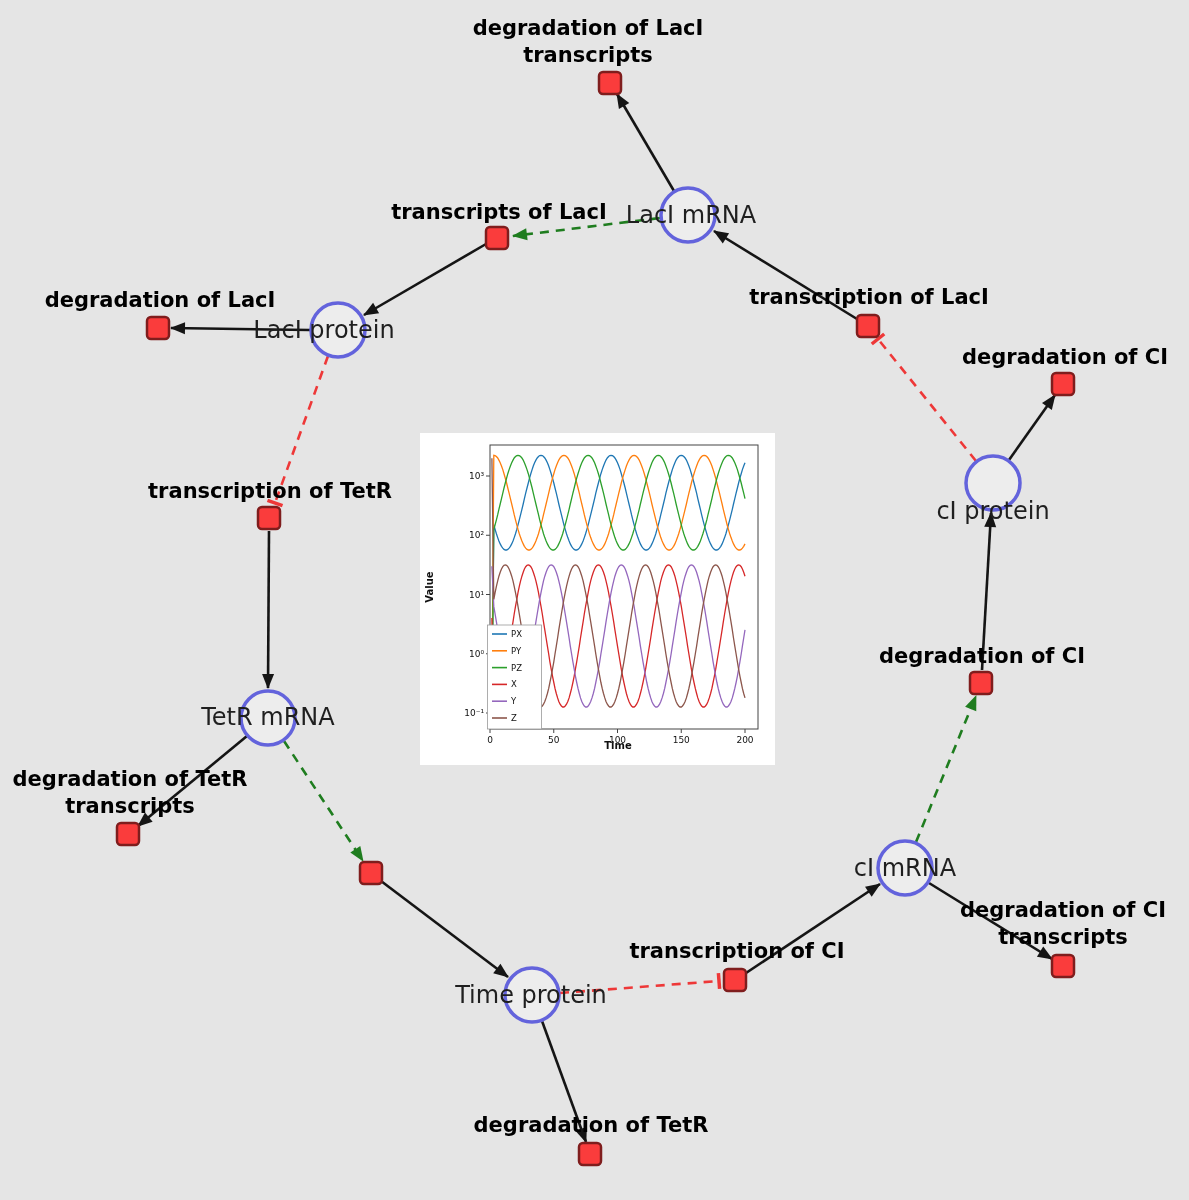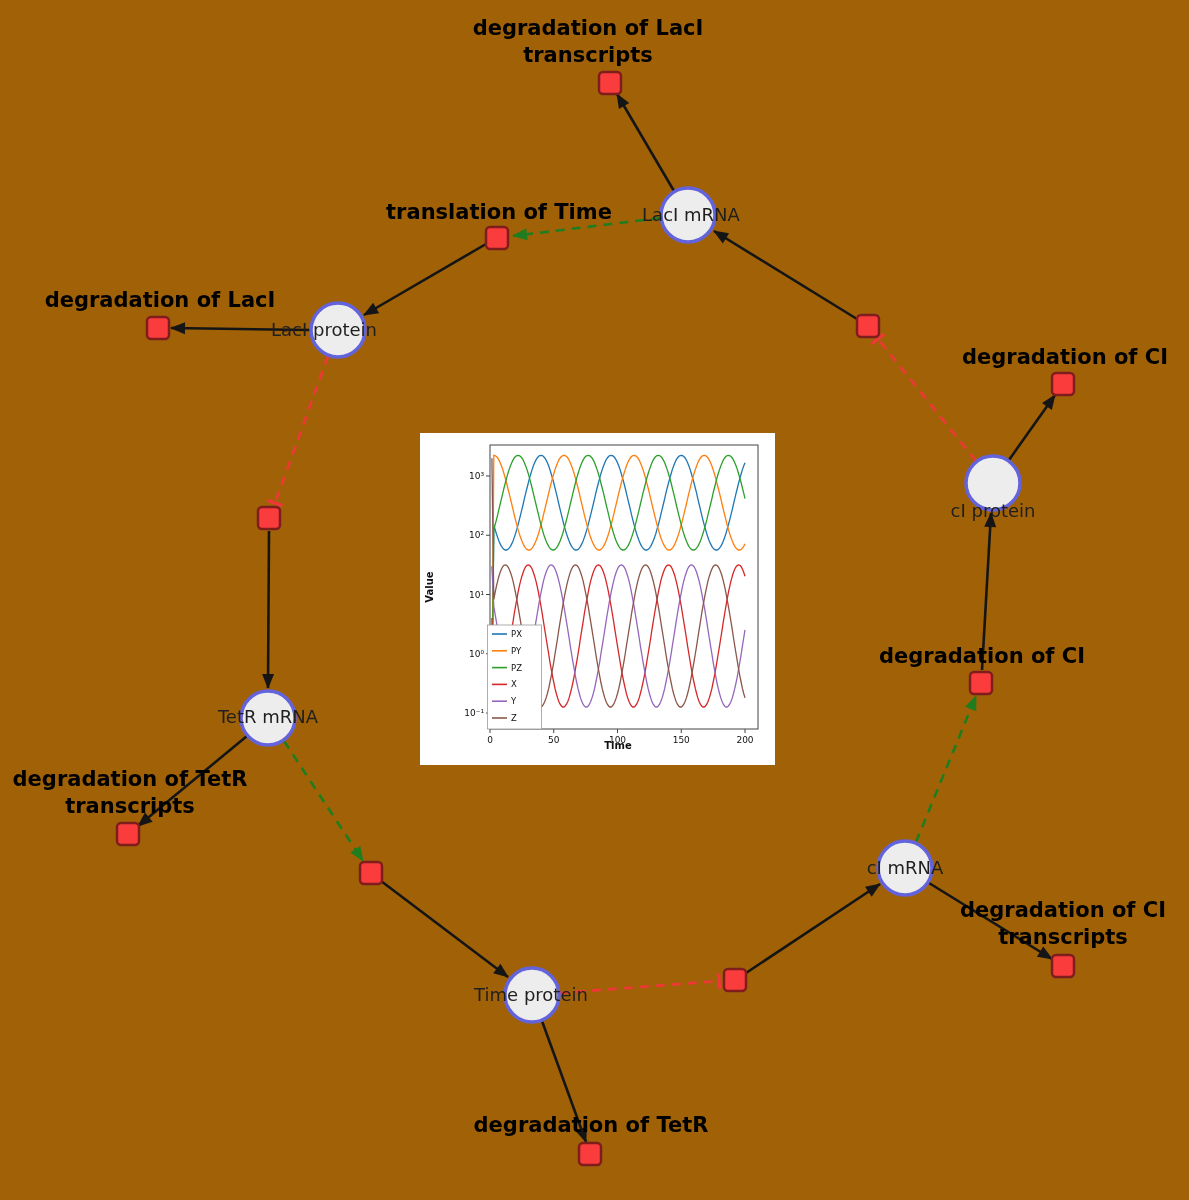--- a/index.html
+++ b/index.html
@@ -1,30 +1,30 @@
 <!DOCTYPE html>
 <html style="--c-species-fill: #ededed; --c-species-stroke: #6363dc; --c-reaction-fill: #fa3c3c; --c-reaction-stroke: #7f1d1d; --c-edge-black: #151515; --c-edge-modifier-green: #1f7d1f; --c-edge-inhibition-red: #ee3838; --c-label-reaction: #000000; --c-label-species: #1f1f1f;"><head>
 <meta charset="utf-8">
 <style>
   html,body{margin:0;padding:0;background:#ffffff;}
   body{width:1189px;height:1200px;font-family:"DejaVu Sans",sans-serif;}
-  .canvas{position:relative;width:1189px;height:1200px;overflow:hidden;background:#a16207;}
+  .canvas{position:relative;width:1189px;height:1200px;overflow:hidden;background:#e5e5e5;}
   svg.net{position:absolute;left:0;top:0;}
   .species-node{fill:var(--c-species-fill);stroke:var(--c-species-stroke);stroke-width:3.5px;}
   .reaction-node{fill:var(--c-reaction-fill);stroke:var(--c-reaction-stroke);stroke-width:2.5px;}
   .edge{stroke:var(--c-edge-black);stroke-width:2.6px;fill:none;}
   .edge-mod{stroke:var(--c-edge-modifier-green);stroke-width:2.6px;stroke-dasharray:9 7;fill:none;}
   .edge-inh{stroke:var(--c-edge-inhibition-red);stroke-width:2.6px;stroke-dasharray:9 7;fill:none;}
   #arrow-black path{fill:var(--c-edge-black);}
   #arrow-green path{fill:var(--c-edge-modifier-green);}
   #tbar-red path{stroke:var(--c-edge-inhibition-red);}
   .lbl{position:absolute;transform:translate(-50%,-50%);text-align:center;line-height:1.28;}
   .reaction-label{font-weight:bold;font-size:21px;color:var(--c-label-reaction);white-space:nowrap;}
   .reaction-label.wrap{white-space:normal;}
-  .species-label{font-size:18px;color:var(--c-label-species);white-space:nowrap;}
+  .species-label{font-size:24px;color:var(--c-label-species);white-space:nowrap;}
   .chart{position:absolute;left:420px;top:433px;width:355px;height:332px;background:#ffffff;}
   .chart text{font-family:"DejaVu Sans",sans-serif;}
   .ax-label{font-size:10px;font-weight:bold;fill:#111;}
 </style>
 </head>
 <body>
 
 <div class="canvas">
 
   <svg class="net" width="1189" height="1200" viewBox="0 0 1189 1200">
@@ -79,32 +79,35 @@
     <rect class="reaction-node" x="360" y="862" width="22" height="22" rx="4"></rect>
     <rect class="reaction-node" x="1052" y="955" width="22" height="22" rx="4"></rect>
     <rect class="reaction-node" x="724" y="969" width="22" height="22" rx="4"></rect>
     <rect class="reaction-node" x="579" y="1143" width="22" height="22" rx="4"></rect>
   </svg>
 
   <div class="lbl reaction-label wrap" style="left:588px;top:42px;width:232px">
     <div>degradation of LacI</div>
     <div>transcripts</div>
   </div>
-  <div class="lbl reaction-label" style="left:499px;top:212px">translation of Time</div>
+  <div class="lbl reaction-label" style="left:499px;top:212px">transcripts of LacI</div>
+  <div class="lbl reaction-label" style="left:869px;top:297px">transcription of LacI</div>
   <div class="lbl reaction-label" style="left:160px;top:300px">degradation of LacI</div>
   <div class="lbl reaction-label" style="left:1065px;top:357px">degradation of CI</div>
+  <div class="lbl reaction-label" style="left:270px;top:491px">transcription of TetR</div>
   <div class="lbl reaction-label" style="left:982px;top:656px">degradation of CI</div>
   <div class="lbl reaction-label wrap" style="left:130px;top:793px;width:240px">
     <div>degradation of TetR</div>
     <div>transcripts</div>
   </div>
   <div class="lbl reaction-label wrap" style="left:1063px;top:924px;width:220px">
     <div>degradation of CI</div>
     <div>transcripts</div>
   </div>
+  <div class="lbl reaction-label" style="left:737px;top:951px">transcription of CI</div>
   <div class="lbl reaction-label" style="left:591px;top:1125px">degradation of TetR</div>
 
   <div class="lbl species-label" style="left:691px;top:215px">LacI mRNA</div>
   <div class="lbl species-label" style="left:324px;top:330px">LacI protein</div>
   <div class="lbl species-label" style="left:268px;top:717px">TetR mRNA</div>
   <div class="lbl species-label" style="left:531px;top:995px">Time protein</div>
   <div class="lbl species-label" style="left:905px;top:868px">cI mRNA</div>
   <div class="lbl species-label" style="left:993px;top:511px">cI protein</div>
 
   <div class="chart">

